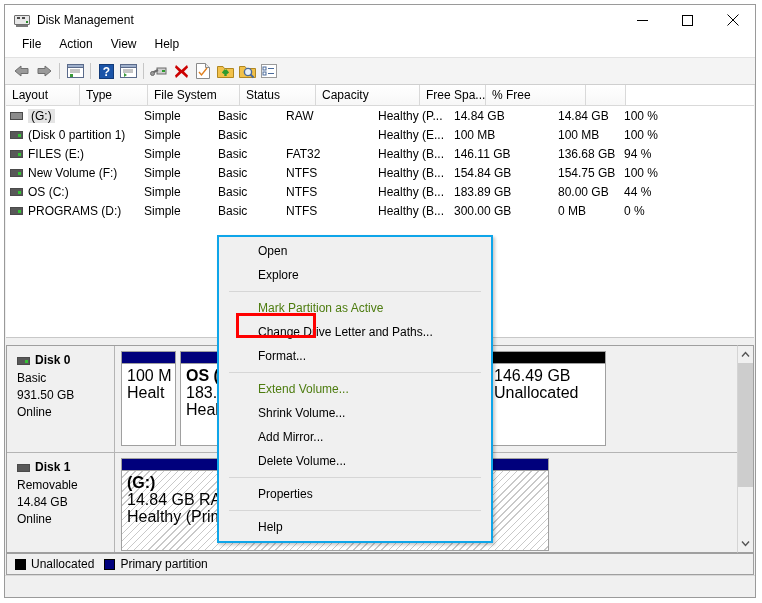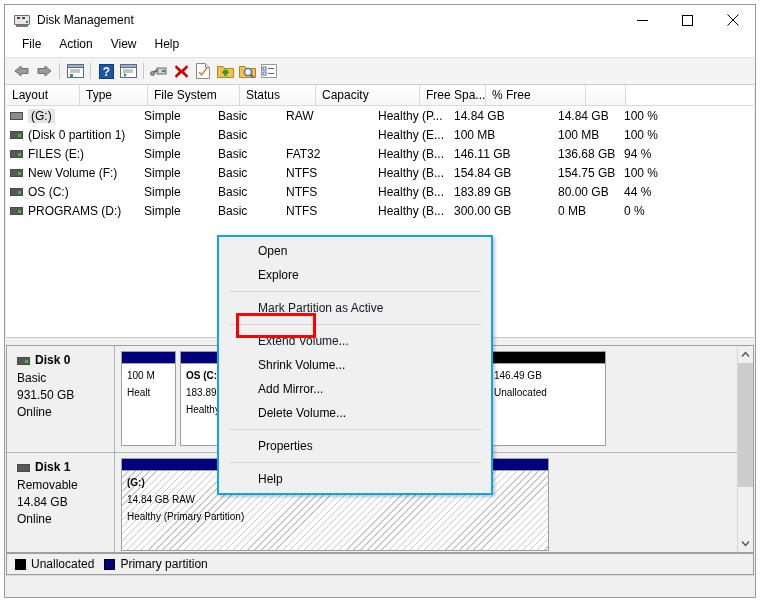--- a/index.html
+++ b/index.html
@@ -242,21 +242,21 @@
     overflow: hidden;
   }
   .part .capbar {
     height: 11px;
     background: #00007c;
     border-bottom: 1px solid #a0a0a0;
   }
   .part .capbar.unalloc { background: #000000; }
   .part .ptext {
     padding: 3px 5px 0 5px;
-    font-size: 10px;
+    font-size: 16px;
     line-height: 17px;
     white-space: nowrap;
   }
   .part .ptext .pname { font-weight: bold; }
   .part.hatched .pbody {
     background-image: repeating-linear-gradient(
       135deg, #ffffff 0px, #ffffff 4px, #c9c9c9 4px, #c9c9c9 5px);
     height: 100%;
   }
   .part .pbody { height: 100%; background: #ffffff; }
@@ -327,21 +327,21 @@
     z-index: 50;
   }
   .ctxmenu .ci {
     height: 24px;
     display: flex;
     align-items: center;
     padding-left: 31px;
     font-size: 12px;
     color: #000;
   }
-  .ctxmenu .ci.disabled { color: #0f172a; }
+  .ctxmenu .ci.disabled { color: #4d7c0f; }
   .ctxmenu .sep {
     height: 1px;
     background: #d6d6d6;
     margin: 4px 2px 4px 2px;
   }
   .ctxmenu .ci.marked {
     position: relative;
   }
   .redbox {
     position: absolute;
@@ -698,20 +698,22 @@
     </div>
   </div>
 
   <div class="statusbar"></div>
 
   <div class="ctxmenu">
     <div class="ci">Open</div>
     <div class="ci">Explore</div>
     <div class="sep"></div>
     <div class="ci disabled">Mark Partition as Active</div>
+    <div class="ci">Change Drive Letter and Paths...</div>
+    <div class="ci marked">Format...</div>
     <div class="sep"></div>
     <div class="ci disabled">Extend Volume...</div>
     <div class="ci">Shrink Volume...</div>
     <div class="ci">Add Mirror...</div>
     <div class="ci">Delete Volume...</div>
     <div class="sep"></div>
     <div class="ci">Properties</div>
     <div class="sep"></div>
     <div class="ci">Help</div>
   </div>

